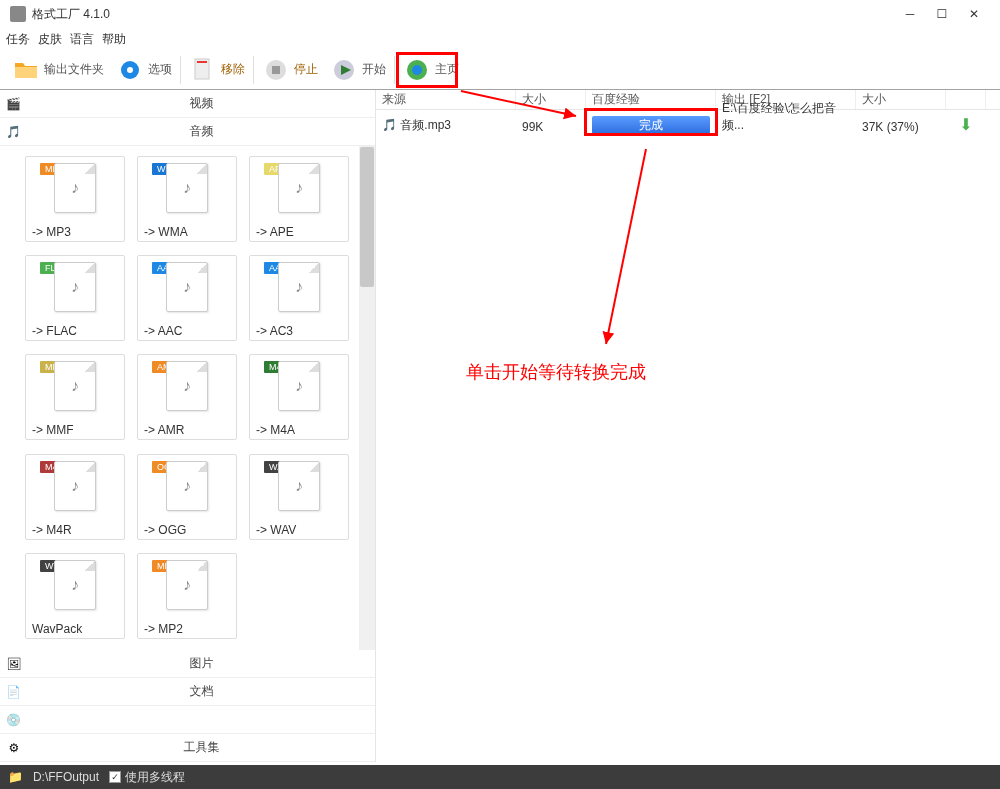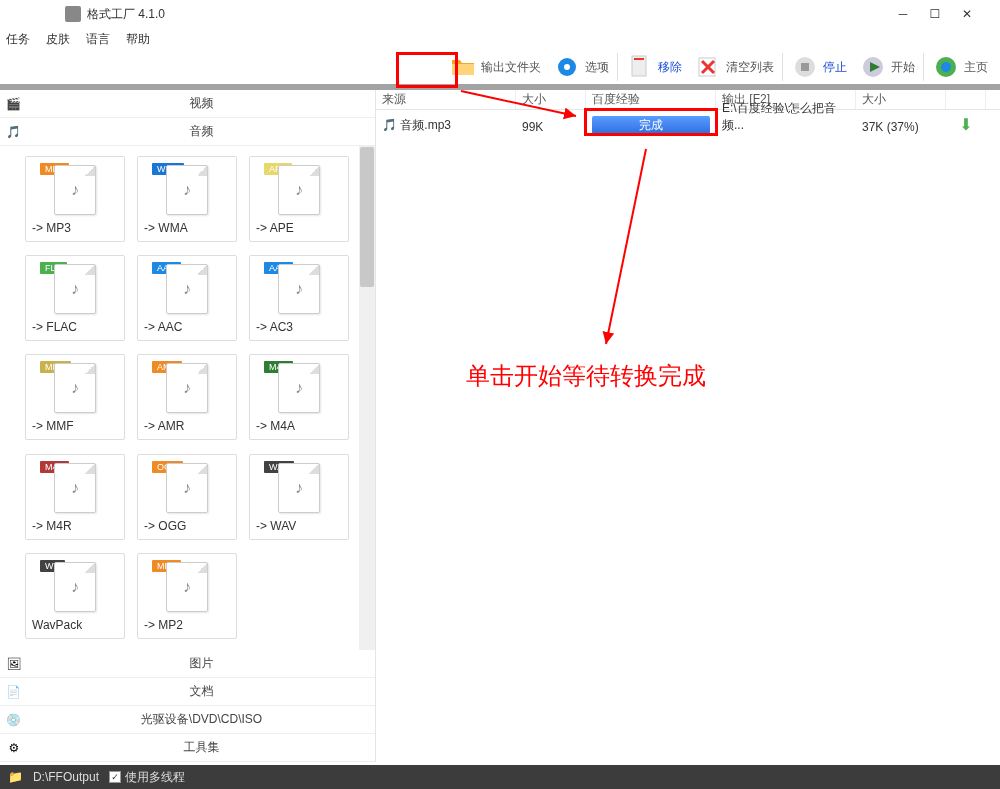--- a/index.html
+++ b/index.html
@@ -1,66 +1,66 @@
 <!DOCTYPE html>
 <html><head>
 <meta charset="utf-8">
 <style>
 * { box-sizing: border-box; margin: 0; padding: 0; font-family: "Microsoft YaHei", "SimSun", sans-serif; font-size: 12px; }
 body { width: 1000px; height: 789px; background: #fff; position: relative; overflow: hidden; }
 
-.titlebar { height: 28px; display: flex; align-items: center; padding: 0 17px; background: #fff; margin-left: 48px; }
+.titlebar { height: 28px; display: flex; align-items: center; padding: 0 10px; background: #fff; }
 .titlebar .app-icon { width: 16px; height: 16px; margin-right: 6px; background: #888; border-radius: 2px; }
 .titlebar .title { color: #333; flex: 1; }
 .titlebar .winbtn { width: 32px; height: 20px; display: flex; align-items: center; justify-content: center; color: #333; cursor: pointer; }
 
-.menubar { height: 22px; display: flex; align-items: center; padding: 0 6px; gap: 16px; color: #333; }
+.menubar { height: 22px; display: flex; align-items: center; padding: 0 6px; gap: 8px; color: #333; }
 .menubar span { cursor: pointer; }
 
-.toolbar { height: 40px; display: flex; align-items: center; padding: 2px 6px; border-bottom: 6px solid #a3a3a3; justify-content: flex-end; }
+.toolbar { height: 40px; display: flex; align-items: center; padding: 2px 6px; border-bottom: 1px solid #a3a3a3; }
 .tbtn { display: flex; align-items: center; gap: 4px; padding: 4px 6px; cursor: pointer; color: #555; }
-.tbtn.disabled { color: #1d4ed8; }
+.tbtn.disabled { color: #a16207; }
 .tbtn .ico { width: 28px; height: 28px; display: flex; align-items: center; justify-content: center; }
 .divider { width: 1px; height: 28px; background: #e0e0e0; margin: 0 2px; }
 
 .main { display: flex; height: 672px; }
 .sidebar { width: 376px; border-right: 1px solid #e5e5e5; display: flex; flex-direction: column; }
 .category { display: flex; align-items: center; height: 28px; border-bottom: 1px solid #eee; cursor: pointer; }
 .category .cico { width: 28px; display: flex; align-items: center; justify-content: center; }
 .category .clabel { flex: 1; text-align: center; color: #444; }
 
 .formats-wrap { position: relative; flex: 1; overflow: hidden; }
 .formats { padding: 10px 20px 10px 25px; display: grid; grid-template-columns: repeat(3, 100px); gap: 12px 12px; overflow-y: auto; height: 100%; }
 .scrollbar { position: absolute; right: 0; top: 0; width: 16px; height: 100%; background: #f0f0f0; }
 .scrollthumb { width: 14px; margin: 1px; background: #c8c8c8; border-radius: 2px; }
 
 .fmt { width: 100px; height: 86px; border: 1px solid #ddd; border-radius: 2px; display: flex; flex-direction: column; cursor: pointer; padding: 6px; background: #fff; }
 .fmt .preview { flex: 1; display: flex; align-items: center; justify-content: center; position: relative; }
 .fmt .badge { position: absolute; top: 0; left: 8px; padding: 1px 5px; font-size: 9px; color: #fff; border-radius: 1px; }
 .fmt .doc { width: 42px; height: 50px; background: #fff; border: 1px solid #ccc; border-radius: 2px; box-shadow: 1px 1px 2px rgba(0,0,0,0.1); display: flex; align-items: center; justify-content: center; position: relative; }
 .fmt .doc::before { content:""; position:absolute; top:0; right:0; width:10px; height:10px; background: linear-gradient(135deg, transparent 50%, #ddd 50%); }
-.fmt .lbl { color: #333; padding-top: 4px; }
+.fmt .lbl { color: #333; padding-top: 12px; }
 
 .content { flex: 1; position: relative; }
 .listhdr { display: flex; height: 20px; border-bottom: 1px solid #e5e5e5; align-items: center; color: #555; }
 .listhdr > div { padding: 0 6px; border-right: 1px solid #eee; height: 100%; display: flex; align-items: center; }
 .listrow { display: flex; height: 24px; align-items: flex-end; color: #333; }
 .listrow > div { padding: 0 6px; }
 .col-src { width: 140px; }
 .col-size { width: 70px; }
 .col-state { width: 130px; text-align: center; }
 .col-out { width: 140px; }
 .col-size2 { width: 90px; }
 .col-arrow { width: 40px; text-align:center; }
 
 .status-bar-btn { display:inline-block; width:100%; height:18px; background: linear-gradient(#5a9cff,#2e6fe0); color:#fff; text-align:center; line-height:18px; border-radius:2px; }
 
 .callout { position: absolute; border: 3px solid red; pointer-events: none; }
 .arrow-anno { position: absolute; pointer-events: none; }
-.anno-text { position: absolute; color: red; font-size: 24px; font-family: "SimSun"; }
+.anno-text { position: absolute; color: red; font-size: 18px; font-family: "SimSun"; }
 
 .statusbar { position: absolute; bottom: 0; left: 0; right: 0; height: 24px; background: #3c3c3c; color: #ddd; display: flex; align-items: center; padding: 0 8px; gap: 10px; font-size: 11px; }
 .statusbar .chk { display: flex; align-items: center; gap: 4px; }
 .statusbar .chkbox { width: 12px; height: 12px; border: 1px solid #999; background: #fff; display:inline-flex; align-items:center; justify-content:center; font-size:9px; color:#333; }
 .statusbar .right { margin-left: auto; display: flex; align-items: center; gap: 14px; }
 </style>
 </head>
 <body>
 
 <div class="titlebar">
@@ -100,29 +100,20 @@
   <div class="divider"></div>
   <div class="tbtn disabled">
     <span class="ico">
         <svg width="20" height="24">
           <rect x="2" y="1" width="14" height="20" fill="#eee" stroke="#ccc"></rect>
           <path d="M4 4h10" stroke="#e33" stroke-width="2"></path>
         </svg>
       </span>
     <span>移除</span>
   </div>
-  <div class="tbtn">
-    <span class="ico">
-        <svg width="24" height="24">
-          <rect x="3" y="3" width="16" height="18" fill="#fff" stroke="#ccc"></rect>
-          <path d="M6 6l12 12M18 6L6 18" stroke="#e33" stroke-width="3"></path>
-        </svg>
-      </span>
-    <span>清空列表</span>
-  </div>
   <div class="divider"></div>
   <div class="tbtn disabled">
     <span class="ico">
         <svg width="24" height="24">
           <circle cx="12" cy="12" r="10" fill="#ddd"></circle>
           <rect x="8" y="8" width="8" height="8" fill="#999"></rect>
         </svg>
       </span>
     <span>停止</span>
   </div>
@@ -293,21 +284,20 @@
     <div class="category">
       <span class="cico">🖼</span>
       <span class="clabel">图片</span>
     </div>
     <div class="category">
       <span class="cico">📄</span>
       <span class="clabel">文档</span>
     </div>
     <div class="category">
       <span class="cico">💿</span>
-      <span class="clabel">光驱设备\DVD\CD\ISO</span>
     </div>
     <div class="category">
       <span class="cico">⚙</span>
       <span class="clabel">工具集</span>
     </div>
   </div>
 
   <div class="content">
     <div class="listhdr">
       <div class="col-src">来源</div>

